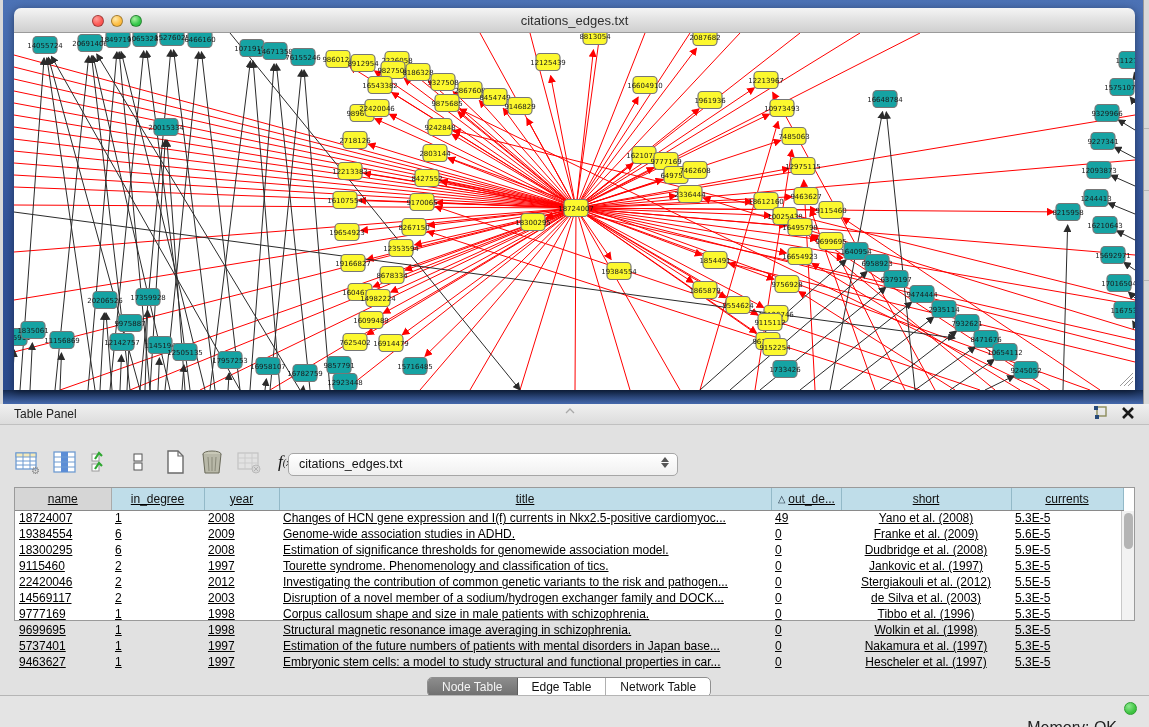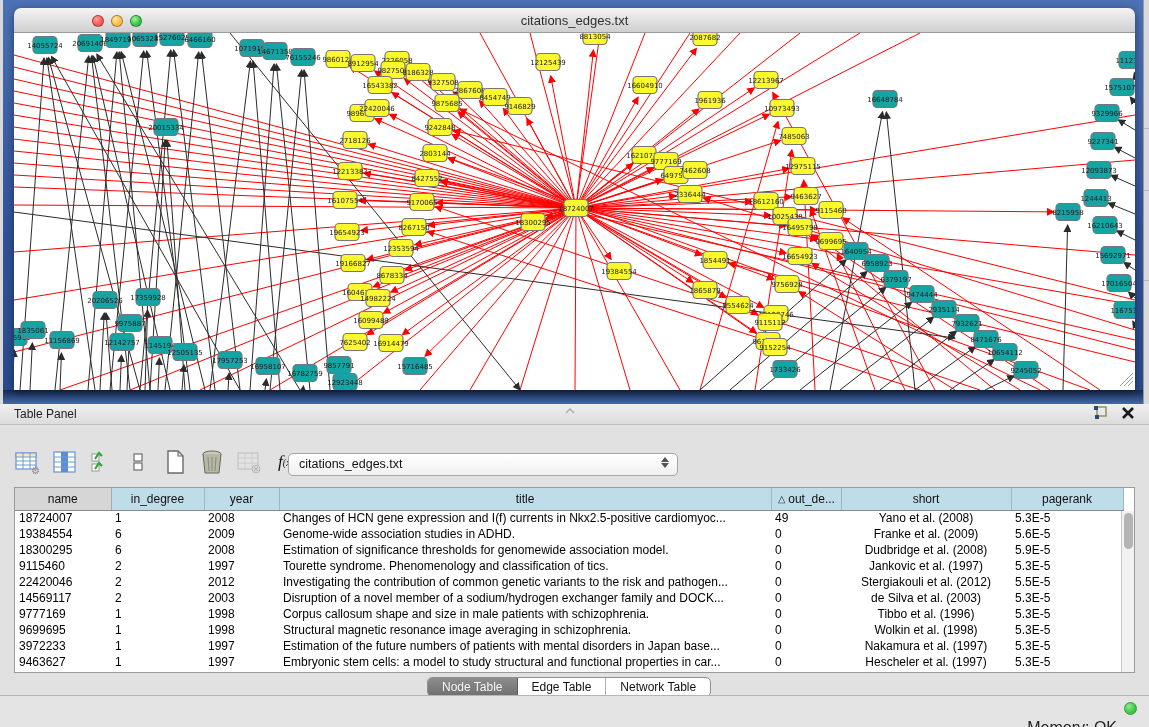--- a/index.html
+++ b/index.html
@@ -45,22 +45,22 @@
   .tb-icons { position:absolute; left:14px; top:24px; display:flex; gap:11px; align-items:center; }
   .tb-icon { width:26px; height:26px; display:flex; align-items:center; justify-content:center; }
   .combo { position:absolute; left:288px; top:28px; width:390px; height:23px;
     background:linear-gradient(180deg,#ffffff,#f0f0f0); border:1px solid #a6a6a6; border-radius:5px;
     font-size:12.5px; color:#111; line-height:21px; padding-left:10px; }
   .combo .arrows { position:absolute; right:8px; top:3px; display:flex; flex-direction:column; gap:1px; }
   .combo .arrows span { width:0; height:0; border-left:4px solid transparent; border-right:4px solid transparent; }
   .combo .up { border-bottom:5px solid #555; }
   .combo .down { border-top:5px solid #555; }
 
-  .table-wrap { position:absolute; left:14px; top:83px; width:1121px; height:186px;
-    background:#ffffff; border:1px solid #9a9a9a; }
+  .table-wrap { position:absolute; left:14px; top:83px; width:1121px; height:134px;
+    background:#ffffff; border:1px solid #9a9a9a;text-decoration:underline; }
   table.grid { border-collapse:collapse; table-layout:fixed; width:1108px; }
   table.grid th { height:22px; font-size:12px; font-weight:normal; color:#111;
     background:#bfdde9; border-right:1px solid #93b9c8; border-bottom:1px solid #8a8a8a;
     text-align:center; overflow:hidden; white-space:nowrap; }
   table.grid th.gray { background:#d6d6d6; border-right:1px solid #aaaaaa; }
   table.grid td { height:16px; font-size:12px; color:#000; white-space:nowrap; overflow:hidden;
     padding:0 4px; }
   td.c-name { padding-left:7px; } td.c-num { padding-left:7px; }
   td.c-short { text-align:center; } td.c-page { padding-left:8px;margin-top:20px; }
   .sort-tri { display:inline-block; transform:scale(.8); margin-right:2px; color:#234; }
@@ -865,21 +865,21 @@
           <col style="width: 112px;">
         </colgroup>
       <thead>
           <tr id="thead-row">
             <th class="gray">name</th>
             <th>in_degree</th>
             <th>year</th>
             <th>title</th>
             <th><span class="sort-tri">△</span>out_de...</th>
             <th>short</th>
-            <th>pagerank</th>
+            <th>currents</th>
           </tr>
         </thead>
       <tbody id="tbody">
           <tr>
             <td class="c-name">18724007</td>
             <td class="c-num">1</td>
             <td class="c-num">2008</td>
             <td class="c-title">Changes of HCN gene expression and I(f) currents in Nkx2.5-positive cardiomyoc...</td>
             <td class="c-num">49</td>
             <td class="c-short">Yano et al. (2008)</td>
@@ -942,21 +942,21 @@
           <tr>
             <td class="c-name">9699695</td>
             <td class="c-num">1</td>
             <td class="c-num">1998</td>
             <td class="c-title">Structural magnetic resonance image averaging in schizophrenia.</td>
             <td class="c-num">0</td>
             <td class="c-short">Wolkin et al. (1998)</td>
             <td class="c-page">5.3E-5</td>
           </tr>
           <tr>
-            <td class="c-name">3972233</td>
+            <td class="c-name">5737401</td>
             <td class="c-num">1</td>
             <td class="c-num">1997</td>
             <td class="c-title">Estimation of the future numbers of patients with mental disorders in Japan base...</td>
             <td class="c-num">0</td>
             <td class="c-short">Nakamura et al. (1997)</td>
             <td class="c-page">5.3E-5</td>
           </tr>
           <tr>
             <td class="c-name">9463627</td>
             <td class="c-num">1</td>

